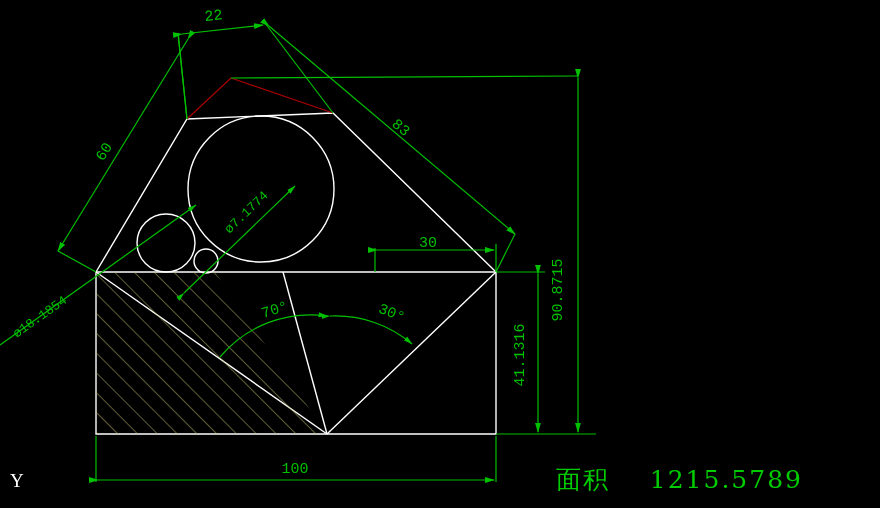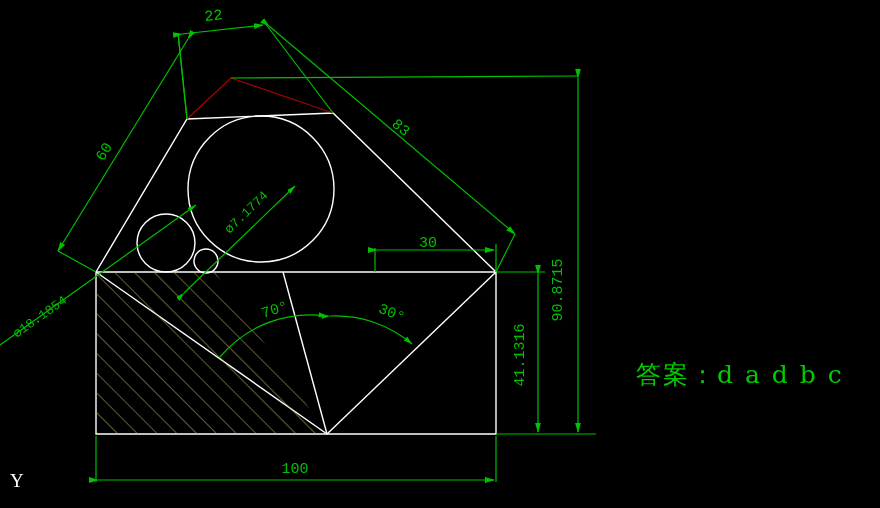--- a/index.html
+++ b/index.html
@@ -119,18 +119,18 @@
 
     <text class="dimtext" x="524" y="355" text-anchor="middle" transform="rotate(-90 524 355)">41.1316</text>
 
     <text class="dimtext" x="295" y="473" text-anchor="middle">100</text>
 
     <text class="dimtext" x="276" y="314" text-anchor="middle" transform="rotate(-17 276 314)">70°</text>
 
     <text class="dimtext" x="390" y="317" text-anchor="middle" transform="rotate(22 390 317)">30°</text>
   </svg>
 
-  <div class="ans" id="answer-line"><span>答案：</span><span>d a d b c</span></div>
 
+  <div class="ans" id="area-line"><span>面积</span><span>    </span><span>1215.5789</span></div>
 
   <div class="ucs">Y</div>
 
 </div>
 
 </body></html>

